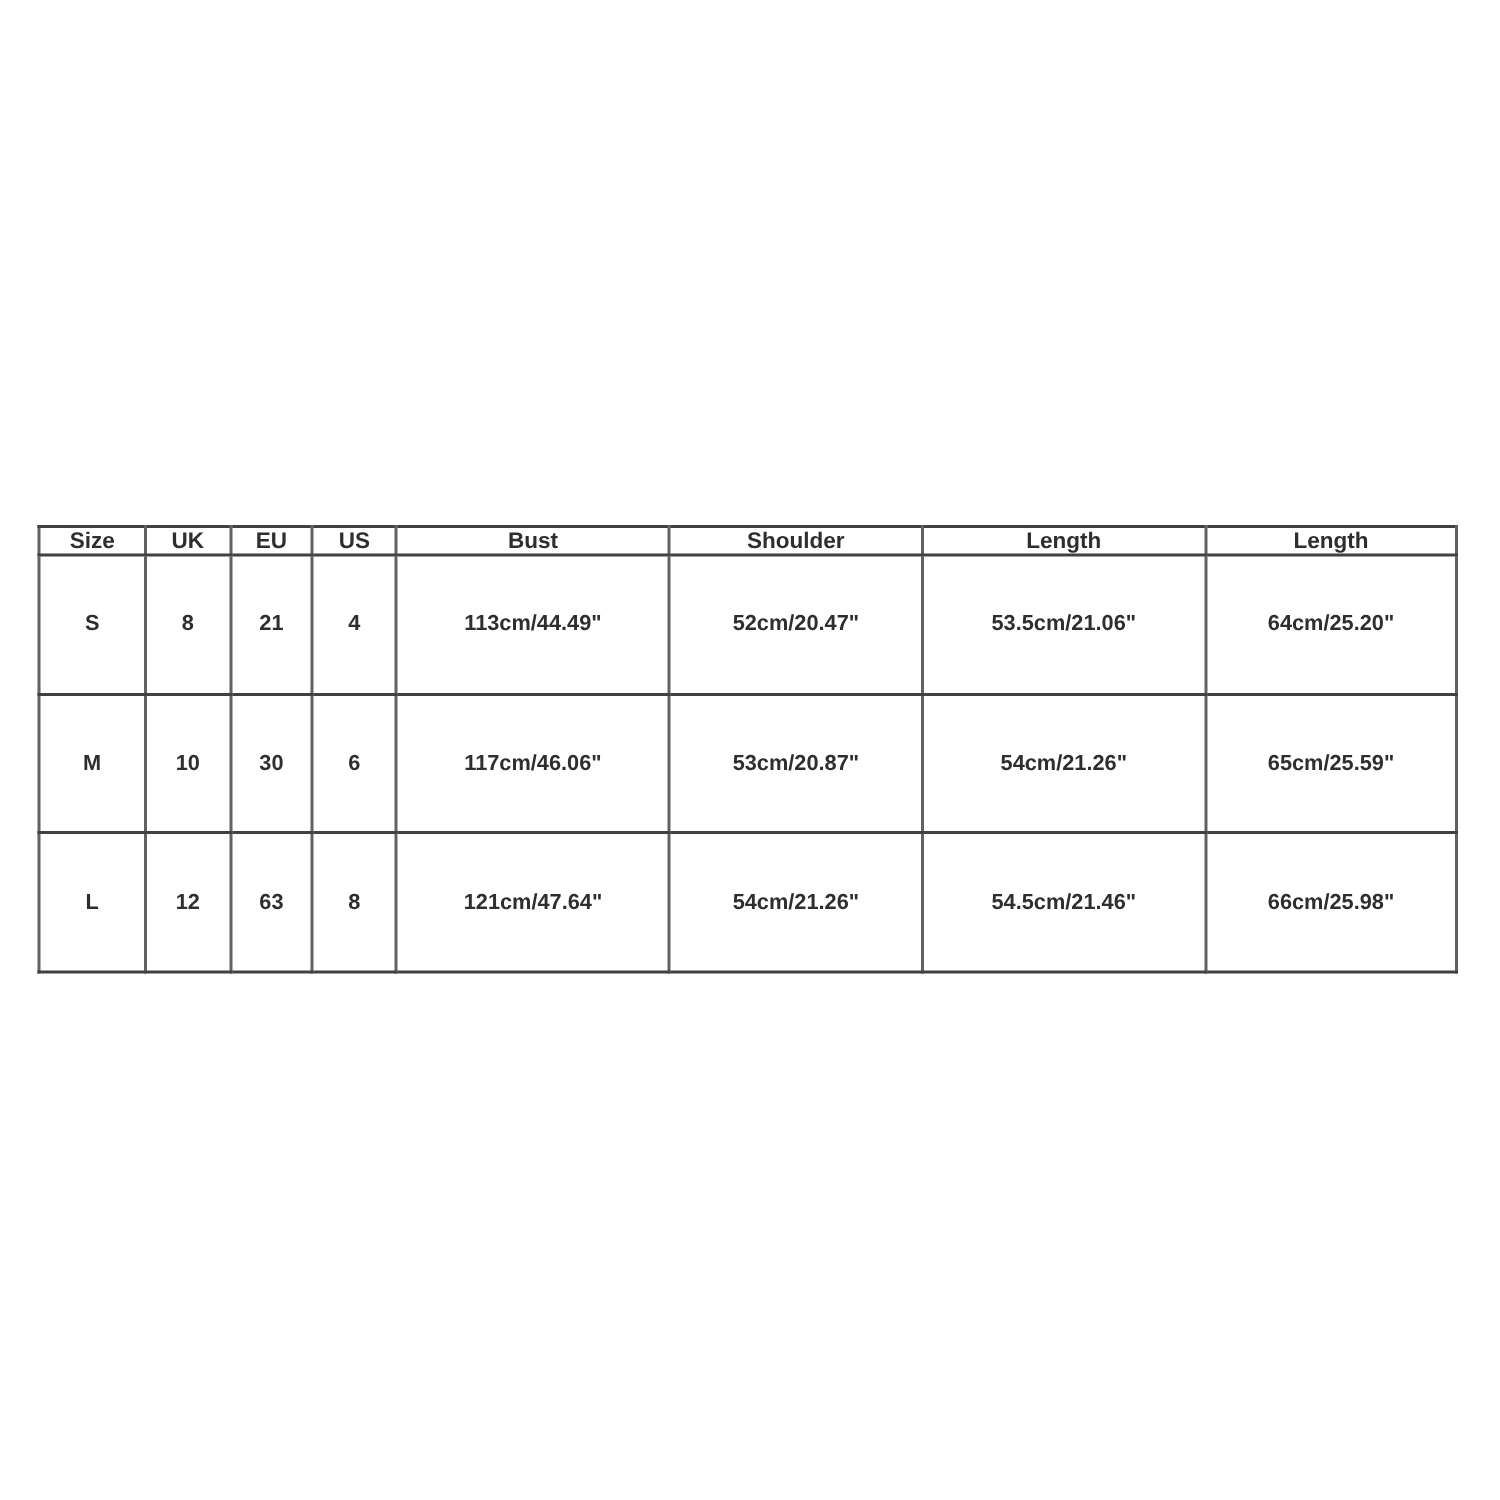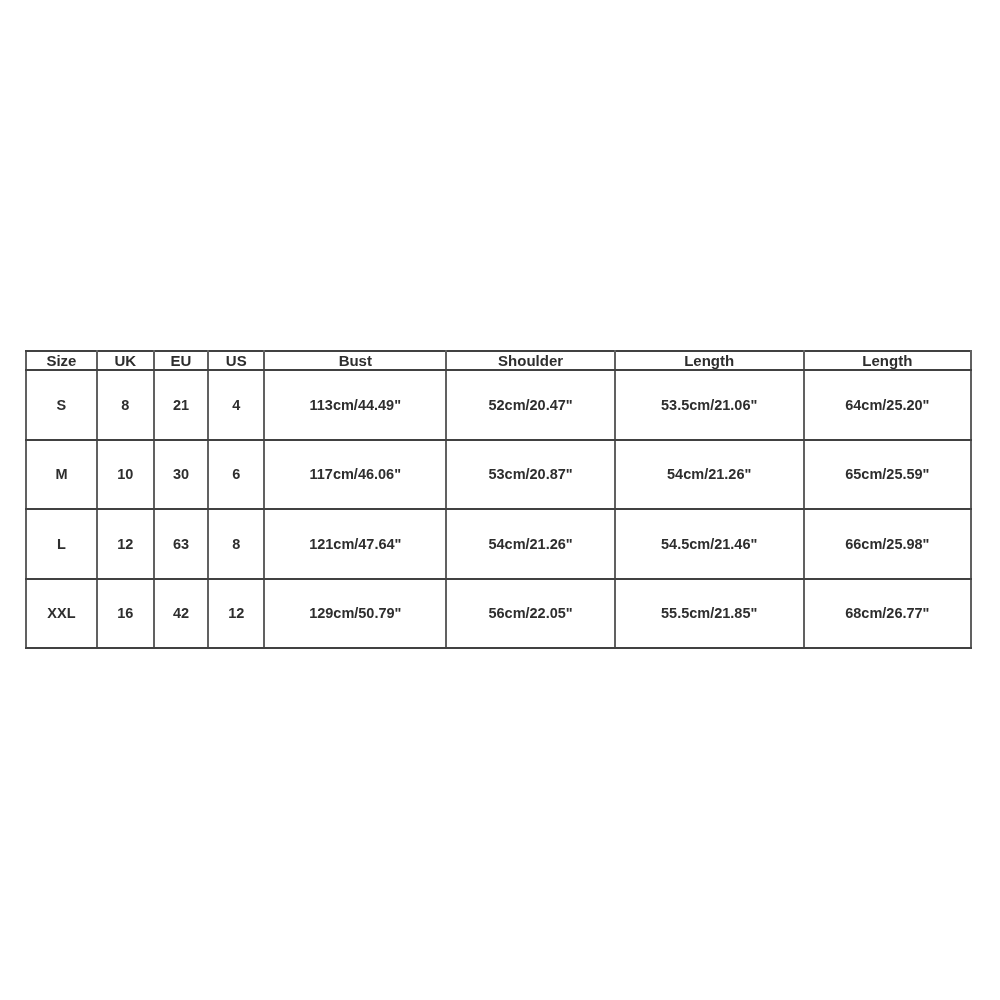--- a/index.html
+++ b/index.html
@@ -101,25 +101,15 @@
         <tr>
           <td>L</td>
           <td>12</td>
           <td>63</td>
           <td>8</td>
           <td>121cm/47.64"</td>
           <td>54cm/21.26"</td>
           <td>54.5cm/21.46"</td>
           <td>66cm/25.98"</td>
         </tr>
-        <tr>
-          <td>XXL</td>
-          <td>16</td>
-          <td>42</td>
-          <td>12</td>
-          <td>129cm/50.79"</td>
-          <td>56cm/22.05"</td>
-          <td>55.5cm/21.85"</td>
-          <td>68cm/26.77"</td>
-        </tr>
       </tbody>
   </table>
 </div>
 
 </body></html>

